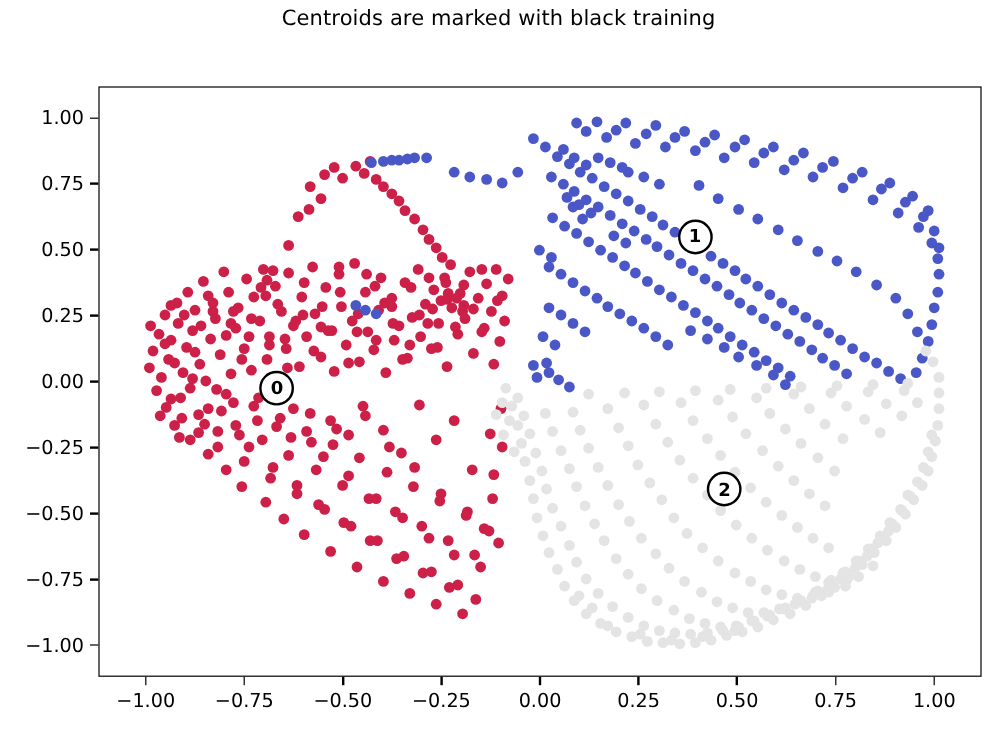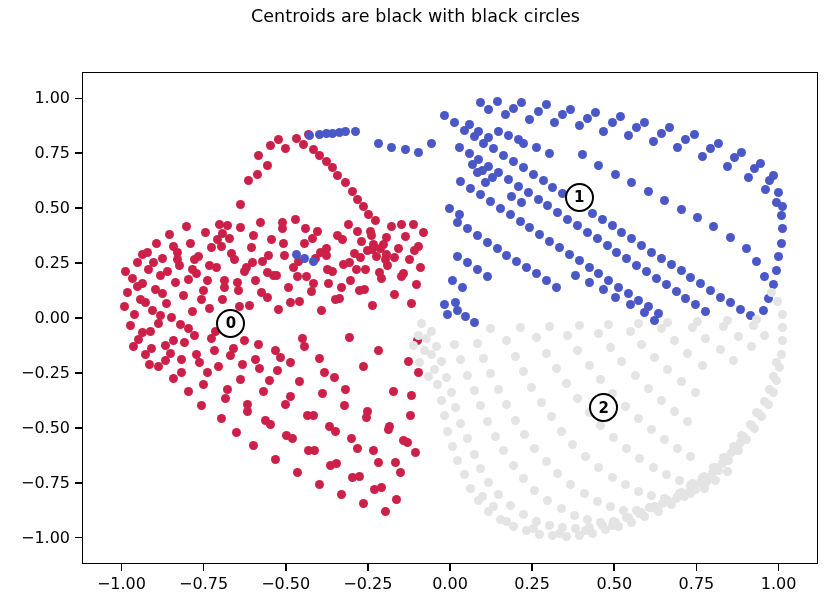--- a/index.html
+++ b/index.html
@@ -105,21 +105,21 @@
     color: #000000;
     box-sizing: border-box;
   }
 </style>
 </head>
 <body>
 
 <div id="figure">
 
   <div id="title-block">
-    <span class="tline">Centroids are black with black circles</span>
+    <span class="tline">Centroids are marked with black training</span>
   </div>
 
   <div id="axes">
     <div id="points-layer">
         <div class="pt" style="left: 41.0714px; top: 233.92px; background: rgb(204, 32, 73);"></div>
         <div class="pt" style="left: 44.3571px; top: 219.643px; background: rgb(204, 32, 73);"></div>
         <div class="pt" style="left: 47.6429px; top: 252.589px; background: rgb(204, 32, 73);"></div>
         <div class="pt" style="left: 49.2857px; top: 205.366px; background: rgb(204, 32, 73);"></div>
         <div class="pt" style="left: 51.9143px; top: 241.607px; background: rgb(204, 32, 73);"></div>
         <div class="pt" style="left: 54.2143px; top: 189.991px; background: rgb(204, 32, 73);"></div>

